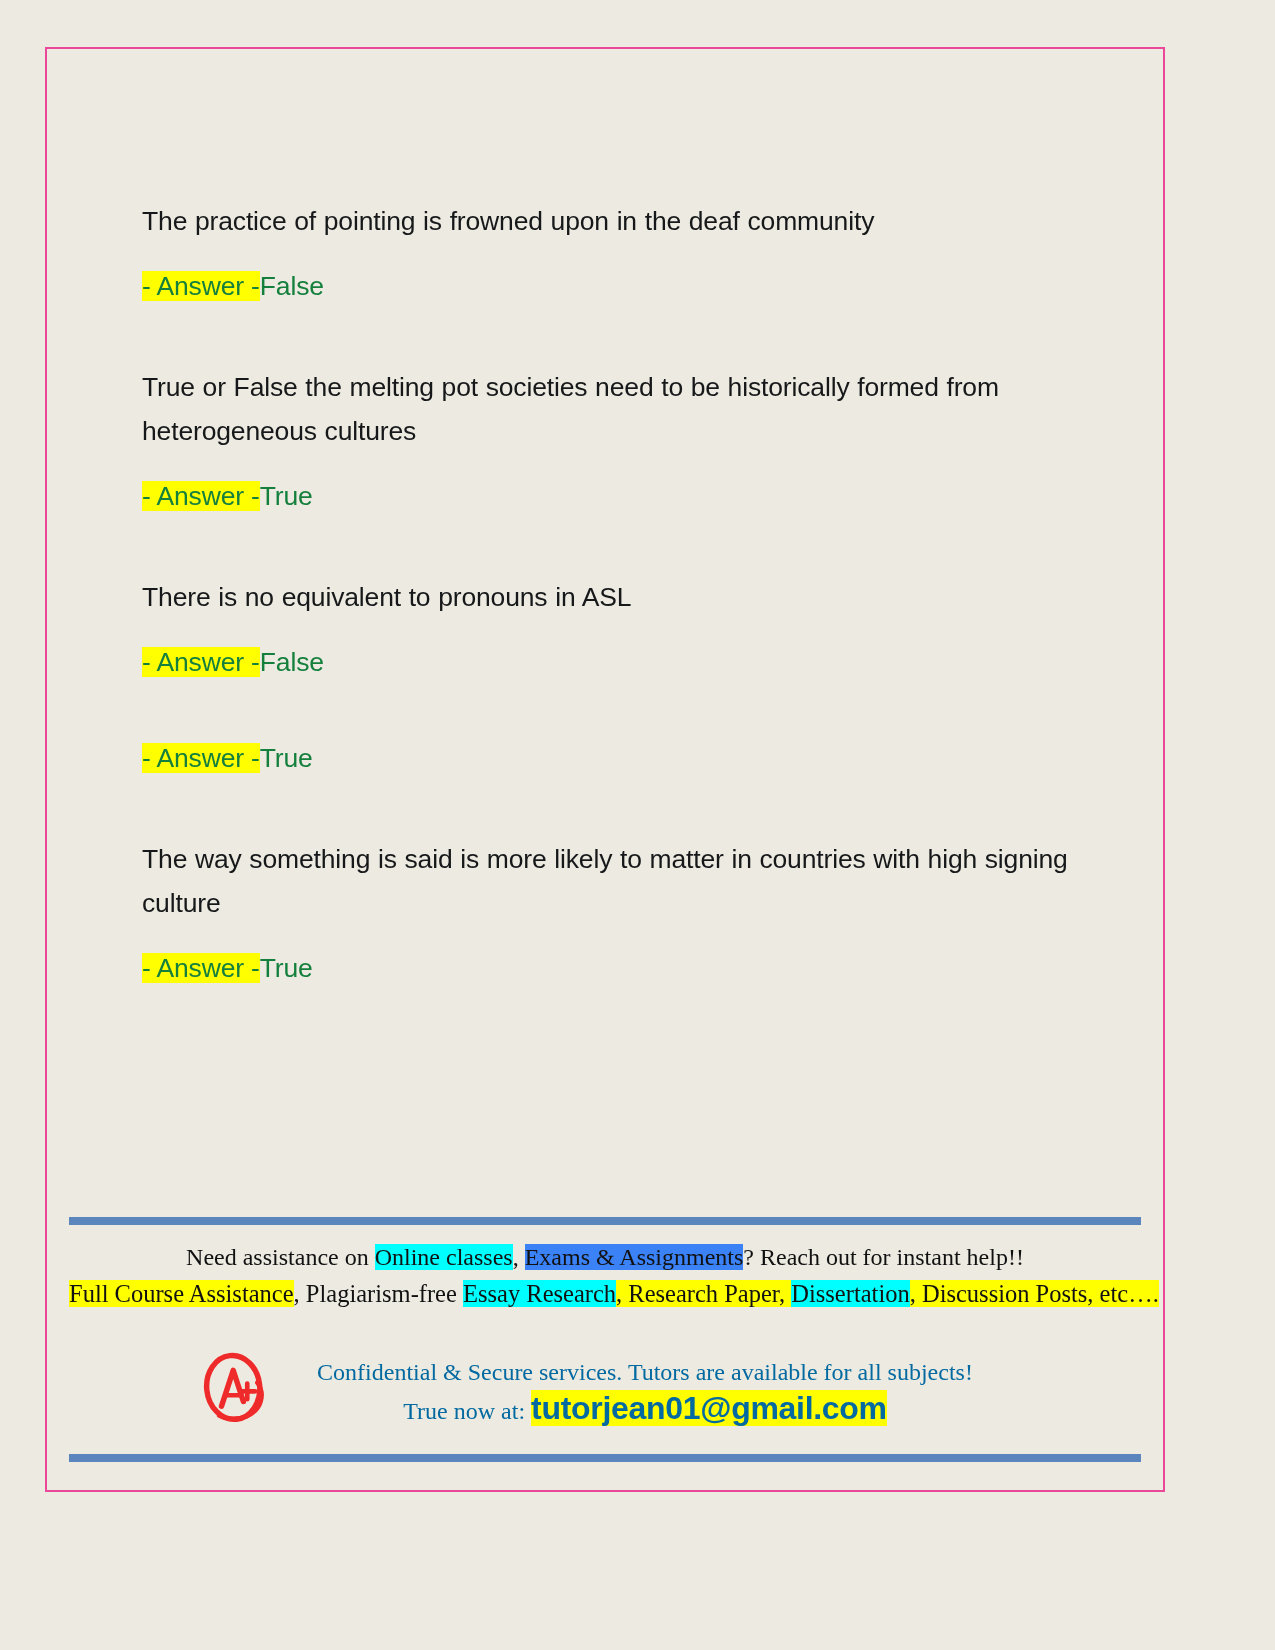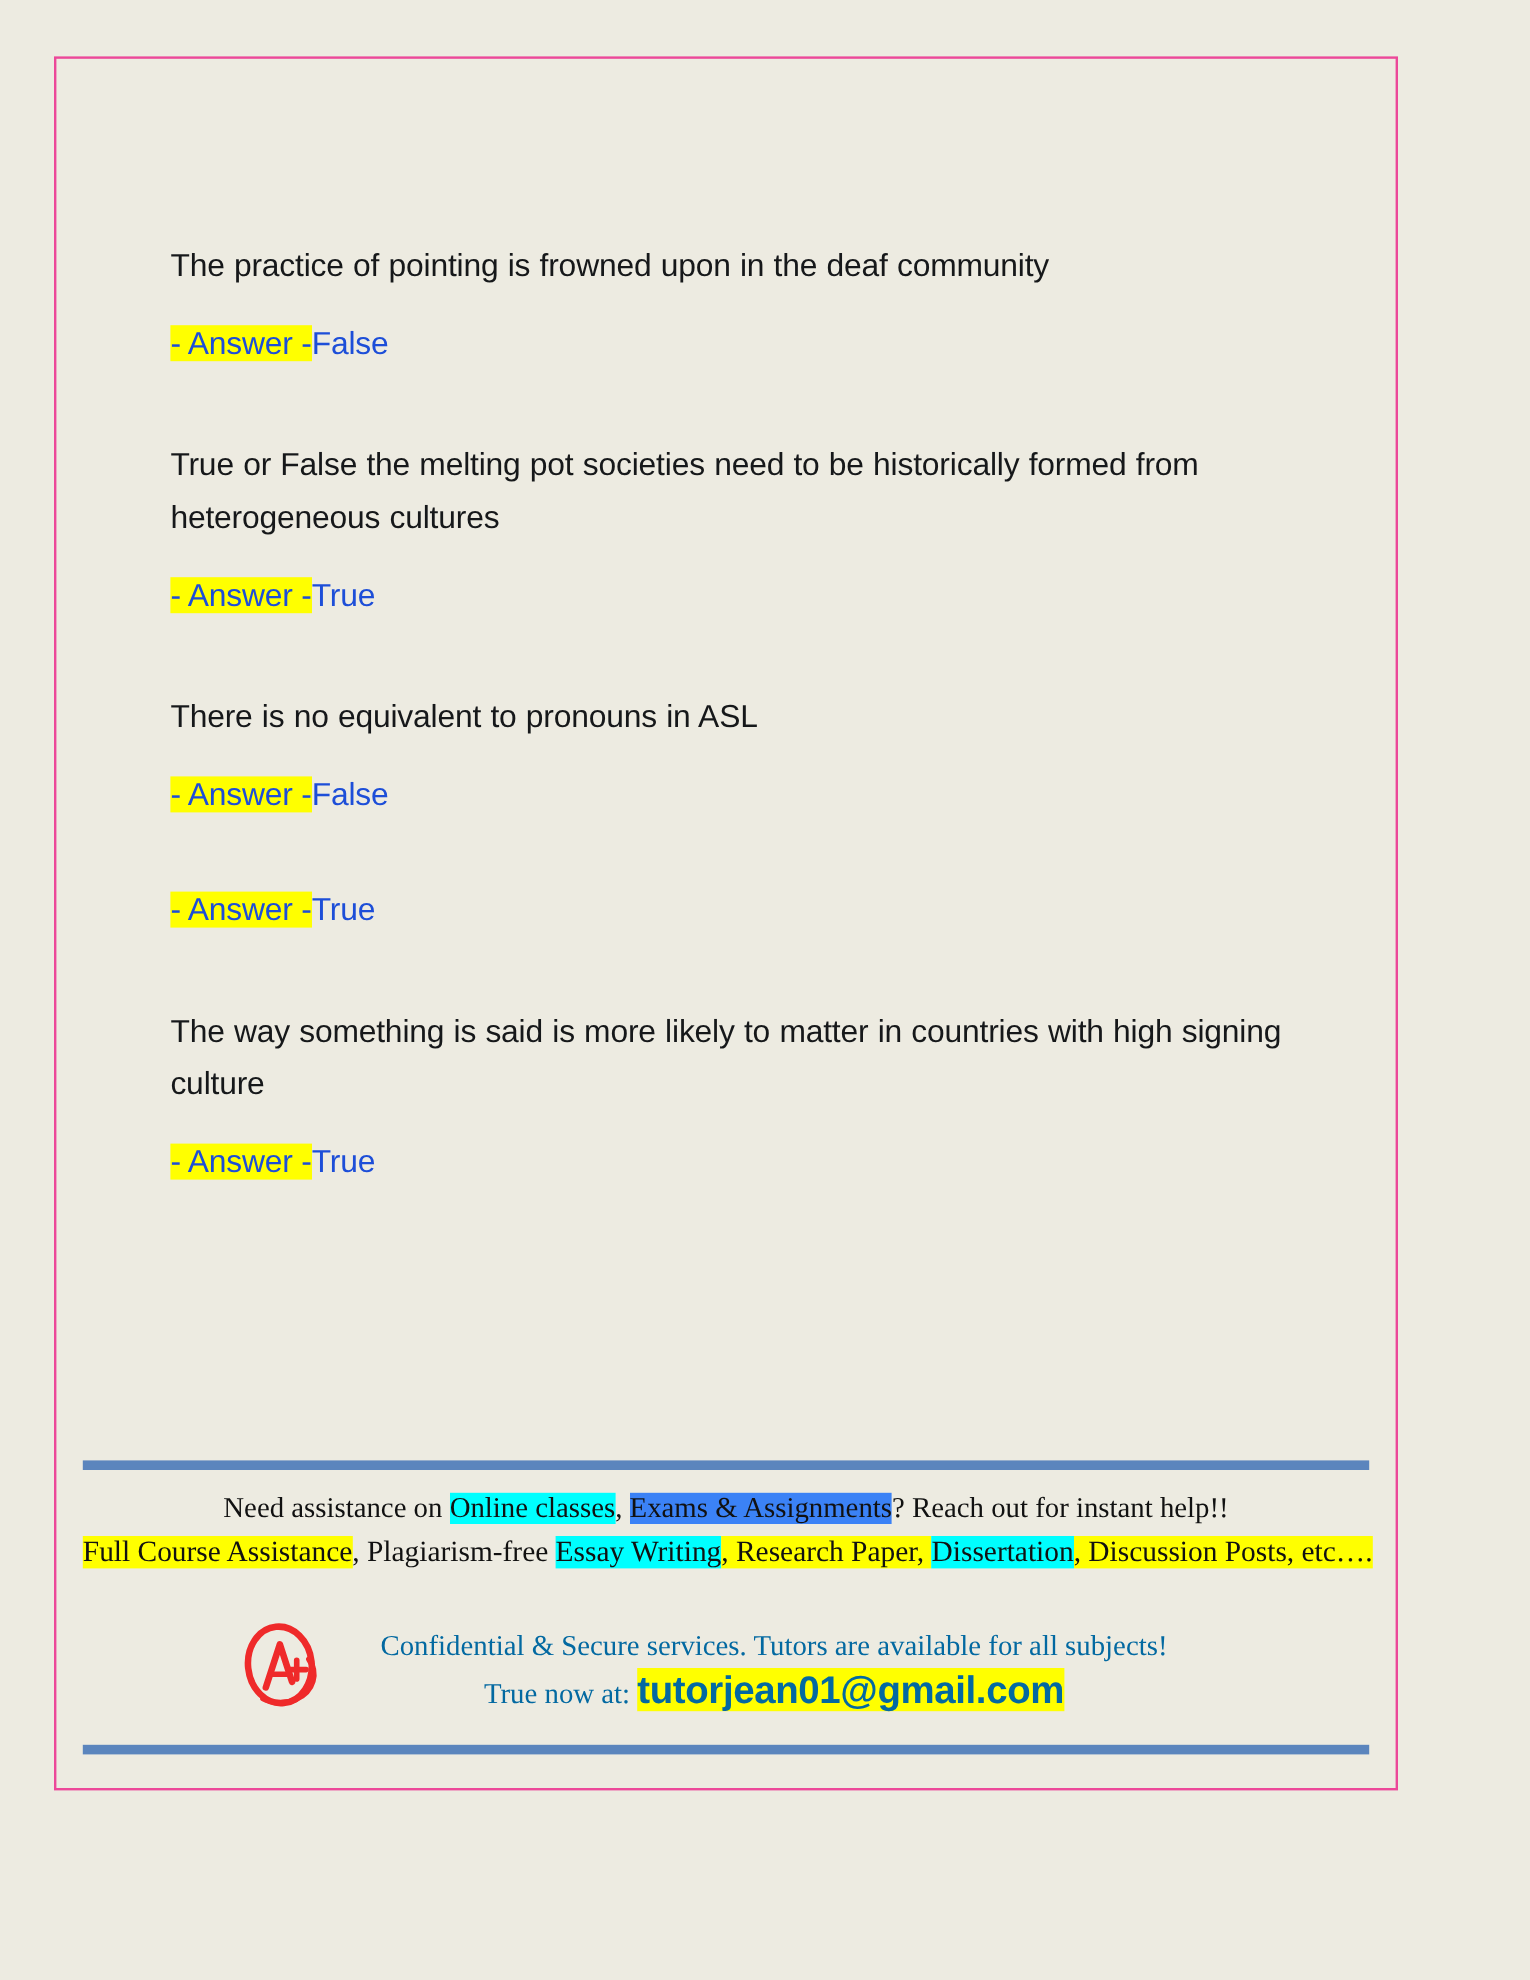--- a/index.html
+++ b/index.html
@@ -44,21 +44,21 @@
     color: #16181a;
     letter-spacing: -0.15px;
     margin: 0 0 26px 0;
     word-spacing: 0.5px;
   }
 
   .answer-line {
     font-family: "Liberation Sans", sans-serif;
     font-size: 26.5px;
     line-height: 34px;
-    color: #1d4ed8;
+    color: #15803d;
     letter-spacing: -0.15px;
     margin: 0;
     white-space: nowrap;
   }
 
   .hl-yellow { background: #ffff00; }
   .hl-cyan   { background: #00ffff; }
   .hl-green  { background: #3b82f6; text-align: right; }
 
   
@@ -167,21 +167,21 @@
     </div>
 
   </div>
 
   <div class="footer">
 
     <div class="rule footer-top-rule"></div>
 
     <div class="footer-line"><span>Need assistance on </span><span class="hl-cyan">Online classes</span><span>, </span><span class="hl-green">Exams &amp; Assignments</span><span>? Reach out for instant help!!</span></div>
 
-    <div class="footer-line-2"><span class="hl-yellow">Full Course Assistance</span><span>, Plagiarism-free </span><span class="hl-cyan">Essay Writing</span><span class="hl-yellow">, Research Paper, </span><span class="hl-cyan">Dissertation</span><span class="hl-yellow">, Discussion Posts, etc….</span></div>
+    <div class="footer-line-2"><span class="hl-yellow">Full Course Assistance</span><span>, Plagiarism-free </span><span class="hl-cyan">Essay Research</span><span class="hl-yellow">, Research Paper, </span><span class="hl-cyan">Dissertation</span><span class="hl-yellow">, Discussion Posts, etc….</span></div>
 
     <div class="footer-lower">
 
       <div class="logo">
         <svg viewBox="0 0 100 100" width="100%" height="100%" aria-hidden="true">
           <ellipse cx="49" cy="48" rx="34" ry="41" fill="none" stroke="#ef2a2a" stroke-width="7" stroke-linecap="round" transform="rotate(-6 49 48)"></ellipse>
           <path d="M 80 42 C 90 56 86 76 66 85 C 55 90 40 89 31 84" fill="none" stroke="#ef2a2a" stroke-width="6" stroke-linecap="round"></path>
           <path d="M 34 72 L 49 26 L 62 66" fill="none" stroke="#ef2a2a" stroke-width="7" stroke-linecap="round" stroke-linejoin="round"></path>
           <path d="M 39 58 L 57 58" fill="none" stroke="#ef2a2a" stroke-width="6" stroke-linecap="round"></path>
           <path d="M 67 43 L 67 63 M 58 53 L 77 53" fill="none" stroke="#ef2a2a" stroke-width="6" stroke-linecap="round"></path>

